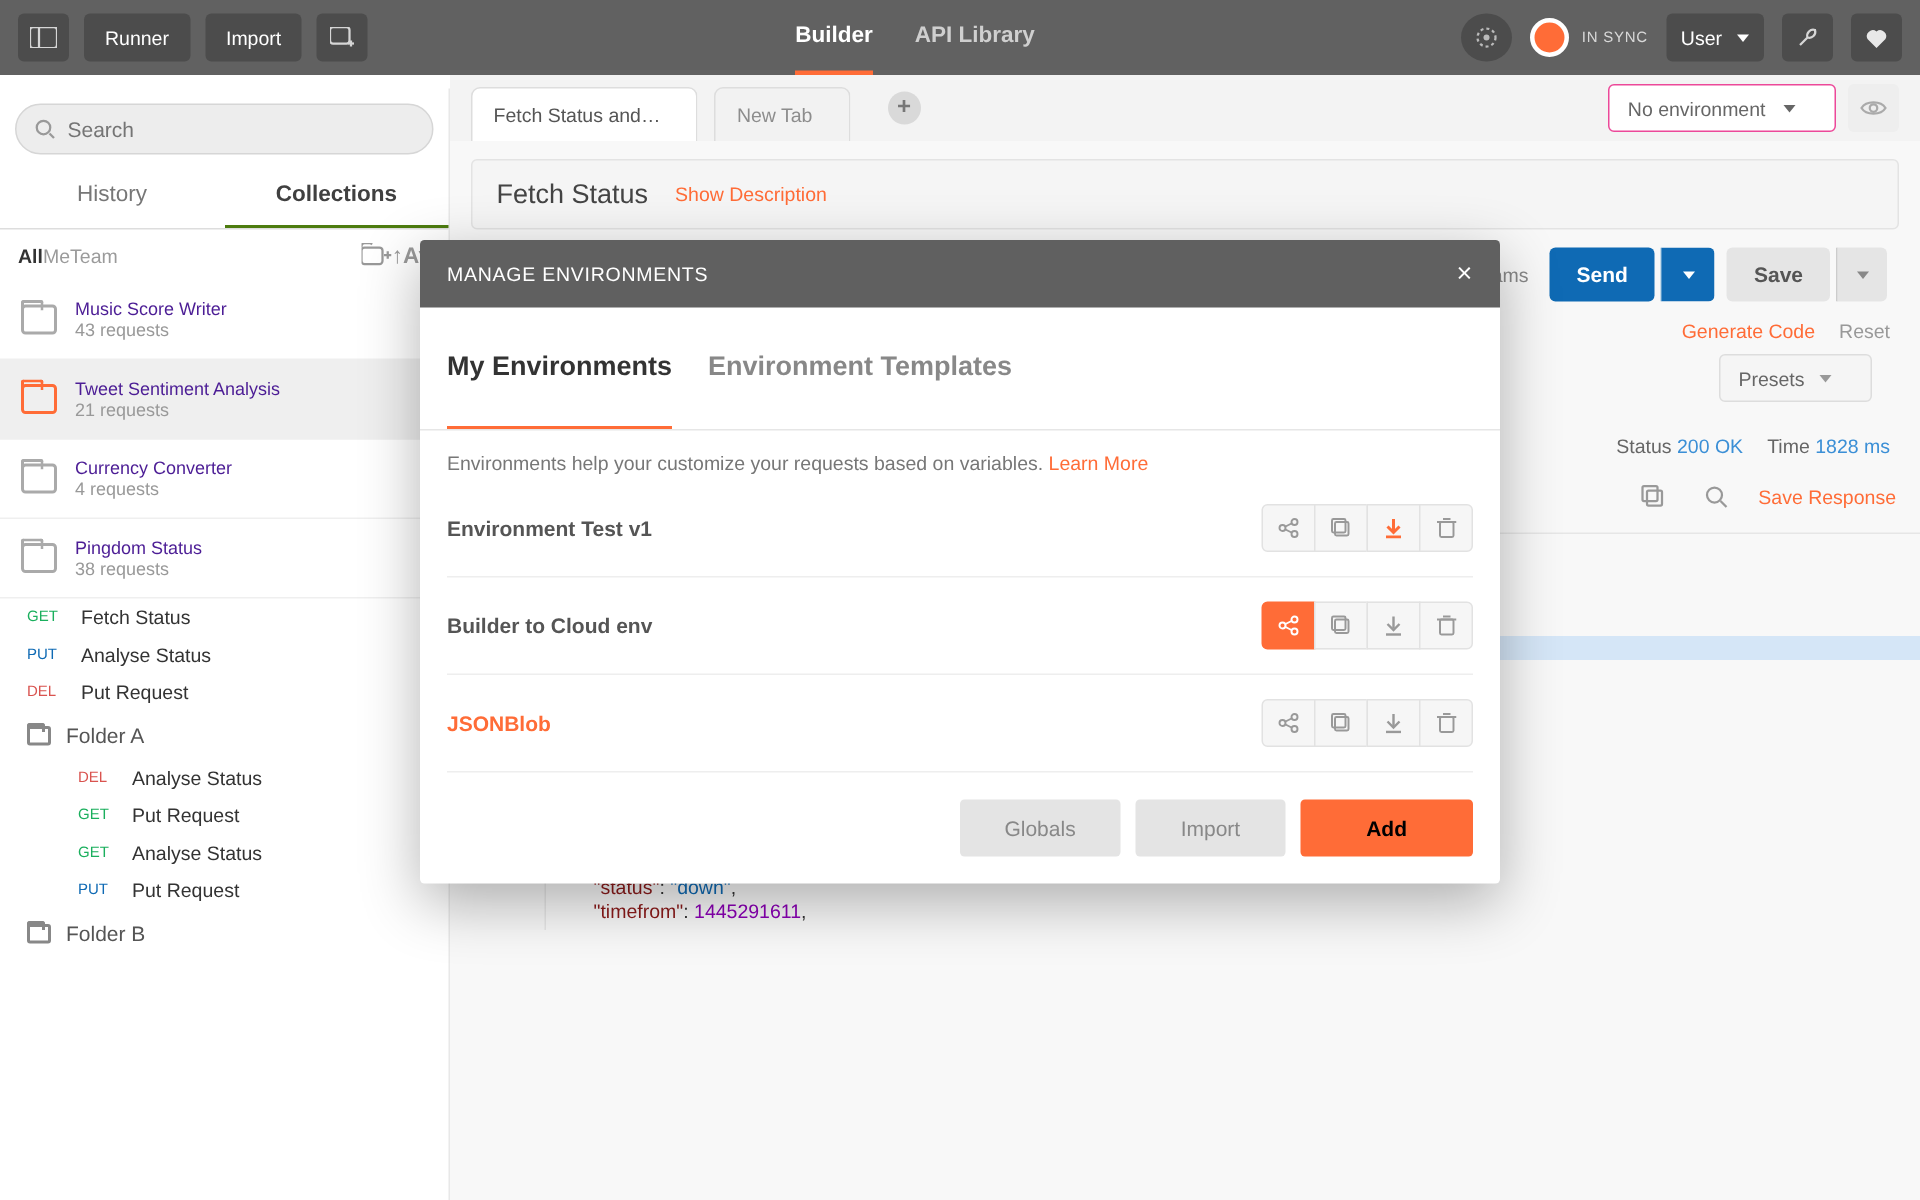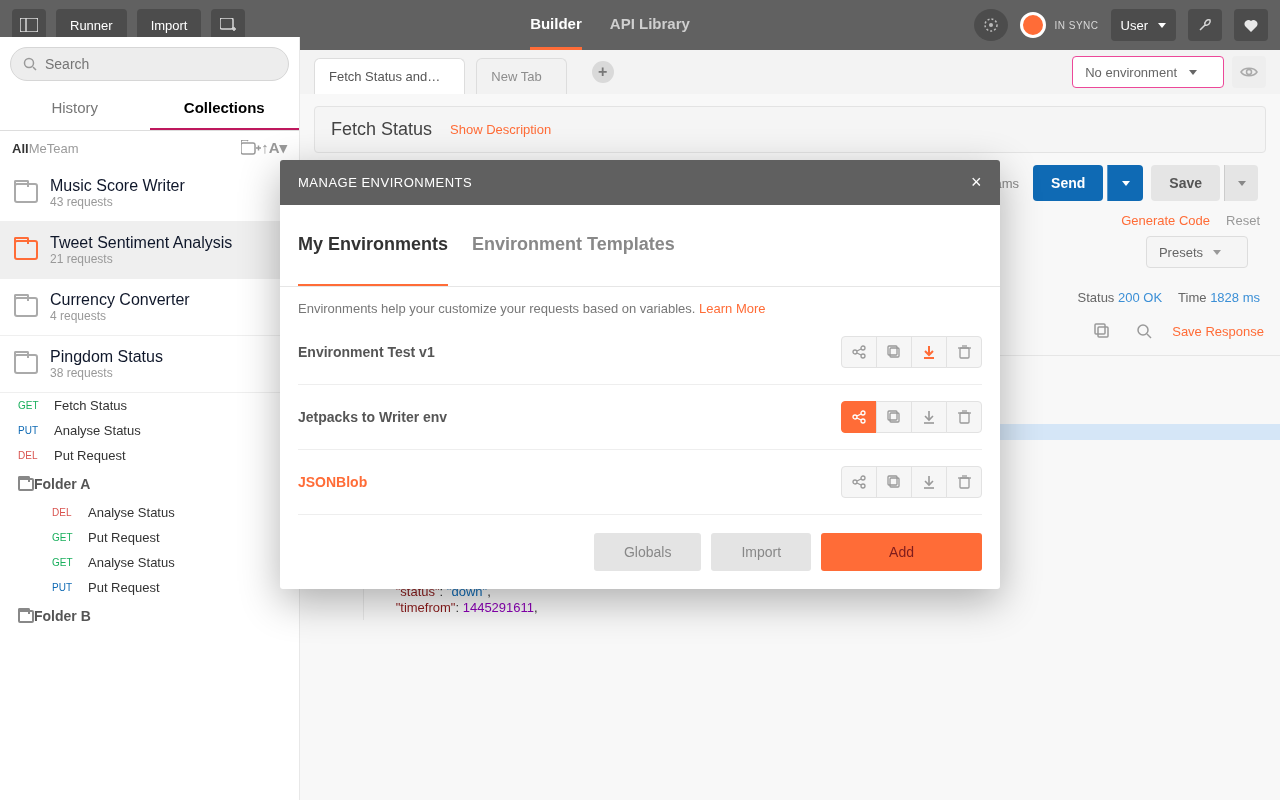--- a/index.html
+++ b/index.html
@@ -10,42 +10,42 @@
 .grey-btn{height:32px;padding:0 14px;border-radius:4px;background:#4c4c4c;color:#fff;font-size:13px;display:flex;align-items:center;cursor:pointer}
 .topbar-center{flex:1;display:flex;justify-content:center;gap:28px;align-items:center;height:100%}
 .top-tab{color:#cfcfcf;font-size:15px;font-weight:600;height:100%;display:flex;align-items:center;border-bottom:3px solid transparent;cursor:pointer}
 .top-tab.active{color:#fff;border-bottom-color:#ff6c37}
 .topbar-right{display:flex;align-items:center;gap:12px}
 .sync-badge{display:flex;align-items:center;gap:8px}
 .sync-dot{width:26px;height:26px;border-radius:50%;background:#ff6c37;border:3px solid #fff}
 .sync-lbl{color:#d8d8d8;font-size:10px;letter-spacing:.5px}
 .user-btn{height:32px;padding:0 10px;border-radius:4px;background:#4c4c4c;color:#fff;font-size:13px;display:flex;align-items:center;gap:10px;cursor:pointer}
 
-.sidebar{position:absolute;top:37px;left:0;width:300px;bottom:0;background:#fff;border-right:1px solid #e8e8e8}
+.sidebar{position:absolute;top:59px;left:0;width:300px;bottom:0;background:#fff;border-right:1px solid #e8e8e8}
 .search{margin:10px 10px 6px;height:34px;border:1px solid #d6d6d6;border-radius:17px;background:#ededed;display:flex;align-items:center;padding:0 12px;gap:8px;color:#888}
 .search input{border:none;outline:none;background:transparent;flex:1;font-size:14px;color:#555}
 .side-tabs{display:flex;border-bottom:1px solid #ddd}
 .side-tab{flex:1;text-align:center;padding:12px 0;font-size:15px;color:#777;cursor:pointer}
-.side-tab.active{color:#000000;font-weight:600;border-bottom:2px solid #be185d}
+.side-tab.active{color:#404040;font-weight:600;border-bottom:2px solid #4d7c0f}
 .filter-row{display:flex;align-items:center;padding:8px 12px;font-size:13px;color:#888}
 .filter-item{cursor:pointer;color:#9b9b9b}
 .filter-item.active{color:#333;font-weight:600}
 .filter-row .spacer{flex:1}
 .coll-item{display:flex;align-items:center;gap:12px;padding:12px 14px;border-bottom:1px solid #efefef;cursor:pointer}
 .coll-item.active{background:#efefef}
 .folder-ico{width:24px;height:20px;border:2px solid #aaa;border-radius:3px;position:relative}
 .folder-ico:before{content:"";position:absolute;top:-5px;left:-2px;width:11px;height:5px;border:2px solid #aaa;border-bottom:none;border-radius:2px 2px 0 0}
 .coll-item.active .folder-ico,.coll-item.active .folder-ico:before{border-color:#ff6c37}
-.coll-title{font-size:16px;color:#0f172a}
+.coll-title{font-size:12px;color:#4c1d95}
 .coll-sub{font-size:12px;color:#999}
 .req-item{display:flex;align-items:center;gap:10px;padding:5px 14px 5px 18px;font-size:13px;cursor:pointer}
 .method{font-size:10px;font-weight:400;width:26px}
 .m-get{color:#1aaf5d}.m-put{color:#0f6ab4}.m-del{color:#d9534f}
 .req-item.sub{padding-left:52px}
-.folder-row{display:flex;align-items:center;padding:8px 14px 8px 18px;font-size:14px;font-weight:700;color:#555}
+.folder-row{display:flex;align-items:center;gap:10px;padding:8px 14px 8px 18px;font-size:14px;font-weight:400;color:#555}
 .mini-folder{width:16px;height:13px;border:2px solid #888;border-radius:2px;position:relative}
 .mini-folder:before{content:"";position:absolute;top:-4px;left:-2px;width:8px;height:4px;border:2px solid #888;border-bottom:none;border-radius:2px 2px 0 0}
 
 .main{position:absolute;top:50px;left:300px;right:0;bottom:0;background:#f8f8f8}
 .tabstrip{height:44px;display:flex;align-items:flex-end;background:#f3f3f3;padding:0 14px;gap:12px}
 .tab{height:36px;padding:0 24px 0 14px;border:1px solid #ddd;border-bottom:none;border-radius:6px 6px 0 0;background:#fff;display:flex;align-items:center;font-size:13px;color:#555;margin-right:-1px;cursor:pointer;max-width:160px;white-space:nowrap;overflow:hidden;text-overflow:ellipsis}
 .tab.inactive{background:#f2f2f2;color:#8d8d8d}
 .tab-add{width:22px;height:22px;border-radius:50%;background:#d9d9d9;color:#777;display:flex;align-items:center;justify-content:center;margin-left:14px;cursor:pointer;align-self:center;font-weight:700}
 .env-row{margin-left:auto;display:flex;align-items:center;gap:8px;align-self:center}
 .env-select{height:32px;border:1px solid #ec4899;border-radius:4px;background:#fff;padding:0 26px 0 12px;font-size:13px;color:#666;display:flex;align-items:center;gap:12px;cursor:pointer}
@@ -85,21 +85,21 @@
 .env-name.active{color:#ff6c37}
 .env-actions{margin-left:auto;display:flex}
 .env-act{width:36px;height:32px;border:1px solid #e2e2e2;background:#f6f6f6;display:flex;align-items:center;justify-content:center;color:#999;cursor:pointer;margin-left:-1px}
 .env-act.first{border-radius:4px 0 0 4px}
 .env-act.last{border-radius:0 4px 4px 0}
 .env-act.orange{color:#ff6c37}
 .env-act.orange-bg{background:#ff6c37;color:#fff;border-color:#ff6c37}
 .modal-foot{display:flex;gap:10px;justify-content:flex-end;padding:18px;border-top:0}
 .foot-btn{height:38px;padding:0 30px;border-radius:3px;font-size:14px;display:flex;align-items:center;cursor:pointer}
 .foot-grey{background:#e4e4e4;color:#888}
-.foot-orange{background:#ff6c37;color:#7f1d1d;font-weight:400;padding:0 68px}
+.foot-orange{background:#ff6c37;color:#000000;font-weight:700;padding:0 44px}
 .chev{width:0;height:0;border-left:4px solid transparent;border-right:4px solid transparent;border-top:5px solid currentColor;display:inline-block}
 svg{display:block}
 </style>
 </head>
 <body>
 
 <div class="topbar">
   <div class="icon-btn">
     <svg width="18" height="14" viewBox="0 0 18 14">
         <rect x="0" y="0" width="18" height="14" rx="2" fill="none" stroke="#d6d6d6" stroke-width="1.5"></rect>
@@ -392,21 +392,21 @@
           <div class="env-act last">
               <svg width="13" height="14" viewBox="0 0 13 14">
                 <rect x="2" y="3" width="9" height="10" rx="1" fill="none" stroke="#999" stroke-width="1.3"></rect>
                 <line x1="0" y1="3" x2="13" y2="3" stroke="#999" stroke-width="1.3"></line>
                 <line x1="4" y1="1" x2="9" y2="1" stroke="#999" stroke-width="1.3"></line>
               </svg>
             </div>
         </div>
       </div>
       <div class="env-row-item">
-        <span class="env-name">Jetpacks to Writer env</span>
+        <span class="env-name">Builder to Cloud env</span>
         <div class="env-actions">
           <div class="env-act first orange-bg">
               <svg width="14" height="14" viewBox="0 0 14 14">
                 <circle cx="11" cy="3" r="2" fill="none" stroke="#fff" stroke-width="1.3"></circle>
                 <circle cx="3" cy="7" r="2" fill="none" stroke="#fff" stroke-width="1.3"></circle>
                 <circle cx="11" cy="11" r="2" fill="none" stroke="#fff" stroke-width="1.3"></circle>
                 <line x1="5" y1="6" x2="9" y2="4" stroke="#fff" stroke-width="1.3"></line>
                 <line x1="5" y1="8" x2="9" y2="10" stroke="#fff" stroke-width="1.3"></line>
               </svg>
             </div>

